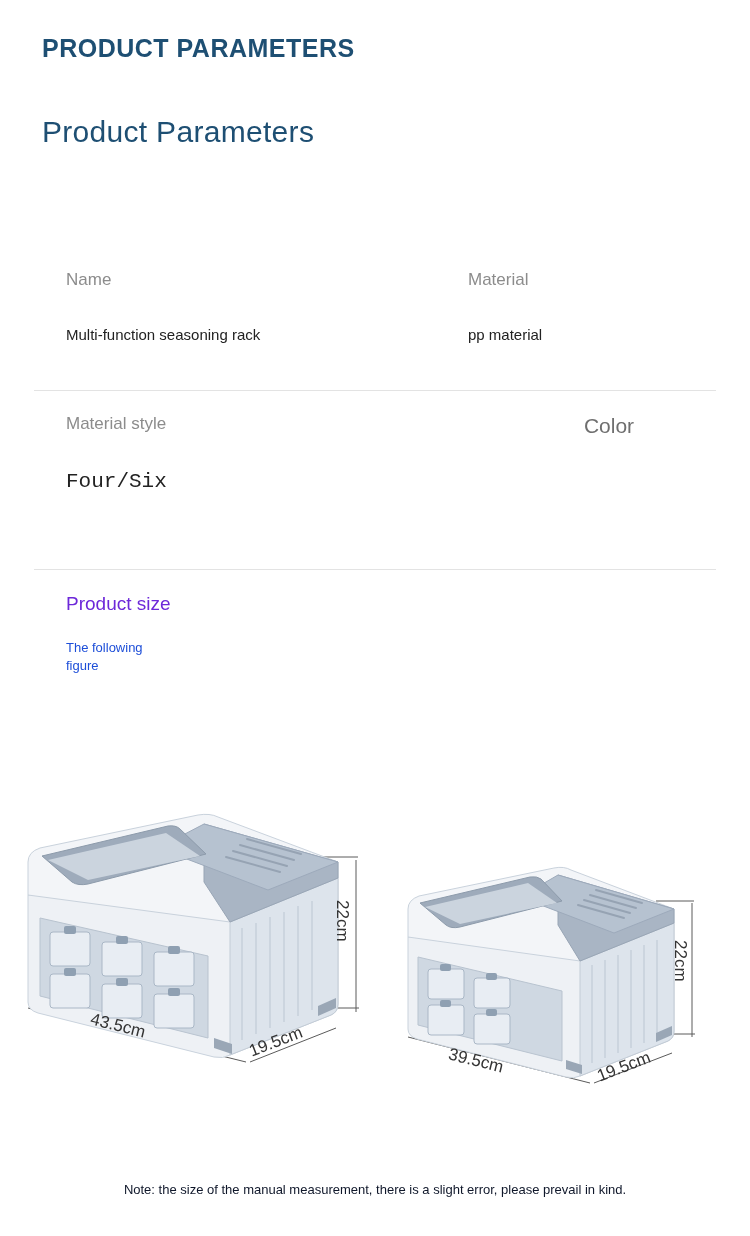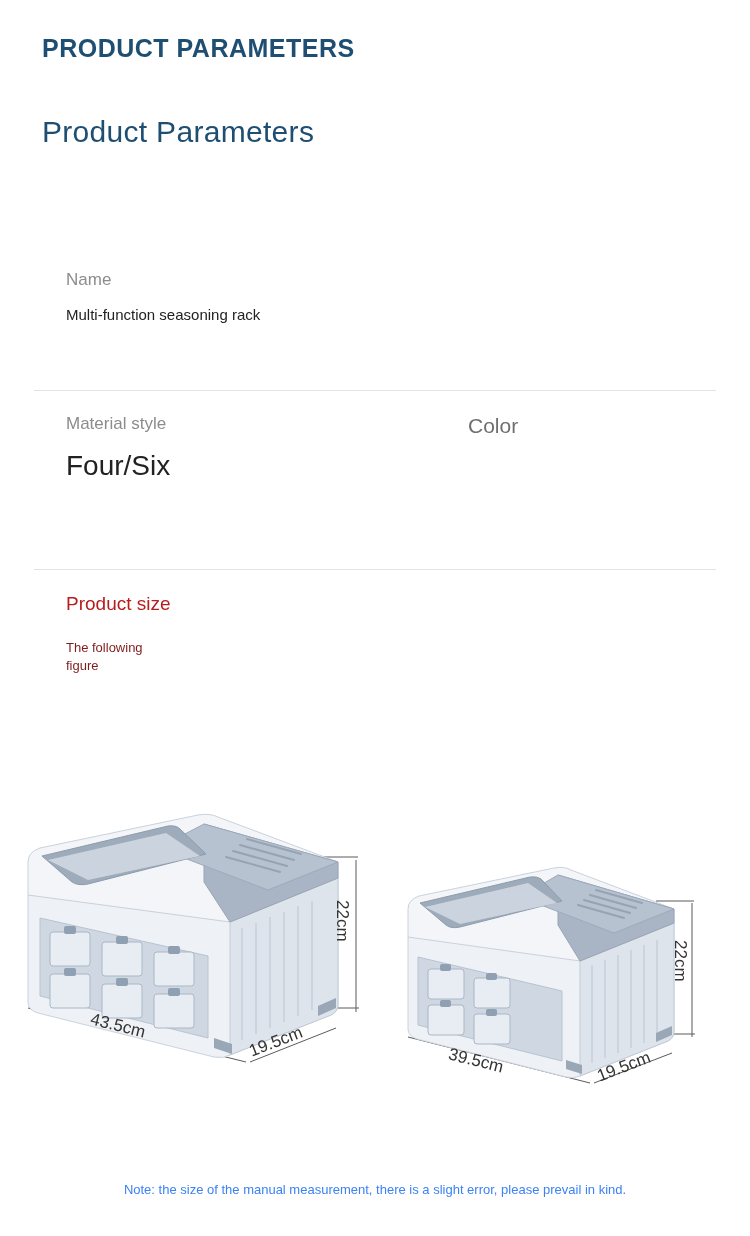--- a/index.html
+++ b/index.html
@@ -60,55 +60,56 @@
   }
   .spec-cell.left { width: 400px; padding-left: 66px; }
   .spec-cell.right { width: 350px; padding-left: 68px; }
 
   .spec-label {
     font-size: 17px;
     color: #8c8c8c;
     font-weight: 400;
   }
   .spec-value {
-    margin-top: 16px;
+    margin-top: 36px;
     font-size: 15px;
     color: #222;
   }
   .spec-value.big {
-    font-size: 28px;
+    font-size: 21px;
+    font-family: Liberation Mono, monospace;
   }
 
   .divider {
     height: 1px;
     background: #e3e3e3;
     margin: 0 34px;
   }
 
   .row1 { height: 140px; padding-top: 20px; }
   .row2 { height: 178px; padding-top: 23px; }
   .row3 { height: 110px; padding-top: 23px; }
 
   .spec-value.small-wrap {
     font-size: 13px;
     line-height: 1.35;
     width: 105px;
     margin-top: 24px;
-    color: #7f1d1d;
+    color: #1d4ed8;
   }
 
   
   .note {
     position: absolute;
     left: 0;
     right: 0;
     top: 1182px;
     text-align: center;
     font-size: 13px;
-    color: #3b82f6;
+    color: #0f172a;
   }
 
   
   .illus {
     position: absolute;
   }
 
   
   #rack-large { left: 18px; top: 800px; width: 380px; height: 300px; }
   #rack-small { left: 400px; top: 855px; width: 340px; height: 260px; }
@@ -130,39 +131,43 @@
   <div class="eyebrow">PRODUCT PARAMETERS</div>
   <div class="title">Product Parameters</div>
 
   <div class="specs">
 
     <div class="spec-row row1">
       <div class="spec-cell left">
         <div class="spec-label">Name</div>
         <div class="spec-value">Multi-function seasoning rack</div>
       </div>
+      <div class="spec-cell right">
+        <div class="spec-label">Material</div>
+        <div class="spec-value">pp material</div>
+      </div>
     </div>
 
     <div class="divider"></div>
 
     <div class="spec-row row2">
       <div class="spec-cell left">
         <div class="spec-label">Material style</div>
         <div class="spec-value big">Four/Six</div>
       </div>
       <div class="spec-cell right">
-        <div class="spec-label" style="font-size:21px;color:#6f6f6f;">Color</div>
+        <div class="spec-label" style="font-size:21px;color:#6f6f6f;text-align:center;">Color</div>
       </div>
     </div>
 
     <div class="divider"></div>
 
     <div class="spec-row row3">
       <div class="spec-cell left">
-        <div class="spec-label" style="font-size:19px;color:#b91c1c;">Product size</div>
+        <div class="spec-label" style="font-size:19px;color:#6d28d9;">Product size</div>
         <div class="spec-value small-wrap">The following figure</div>
       </div>
       <div class="spec-cell right"></div>
     </div>
 
   </div>
 
   <div class="illus" id="rack-large">
     <svg class="svg-wrap" width="380" height="300" viewBox="0 0 380 300">
 

